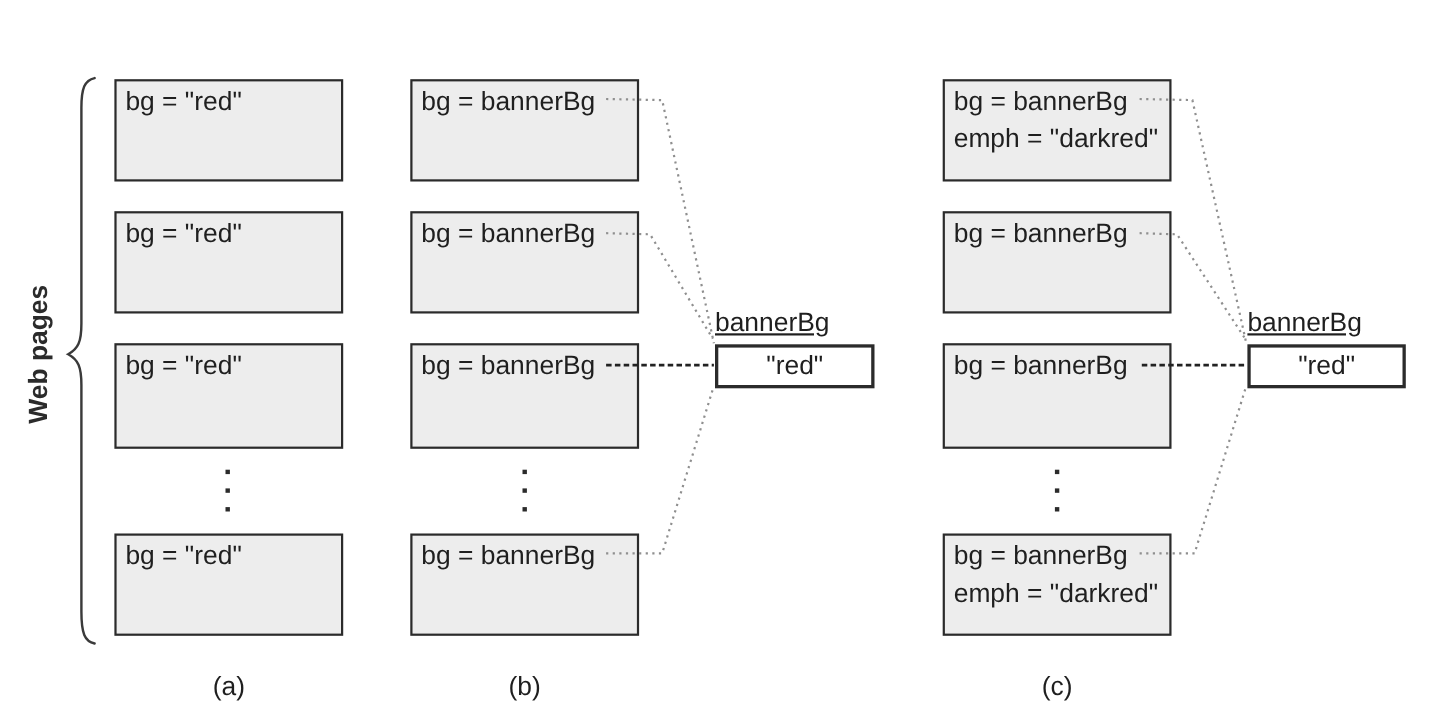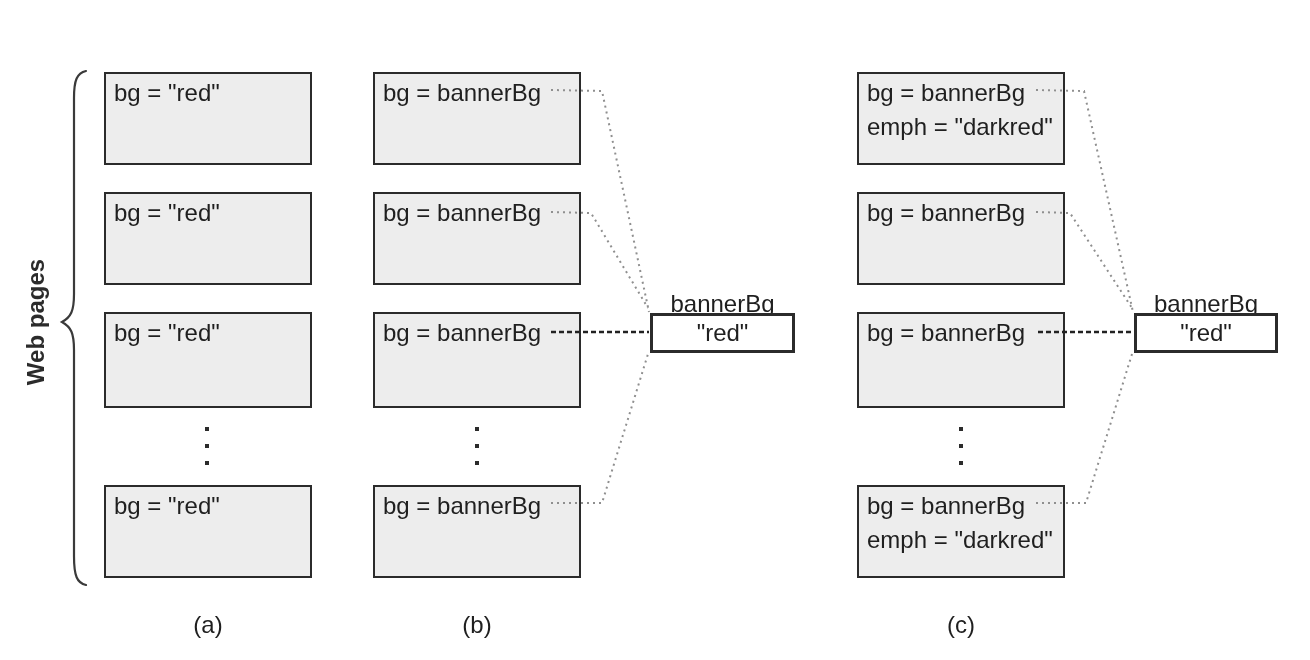--- a/index.html
+++ b/index.html
@@ -62,24 +62,23 @@
     width: 4px;
     height: 4px;
     background: #2b2b2b;
   }
   .ellipsis-a { left: 205px; }
   .ellipsis-b { left: 475px; }
   .ellipsis-c { left: 959px; }
 
   .store-label {
     position: absolute;
-    top: 289px;
+    top: 279px;
     height: 30px;
     line-height: 30px;
-    text-align: center;
     font-size: 24px;
     z-index: 2;
     white-space: nowrap;
     text-decoration: underline;
   }
   .store-box {
     position: absolute;
     top: 313px;
     height: 40px;
     box-sizing: border-box;

